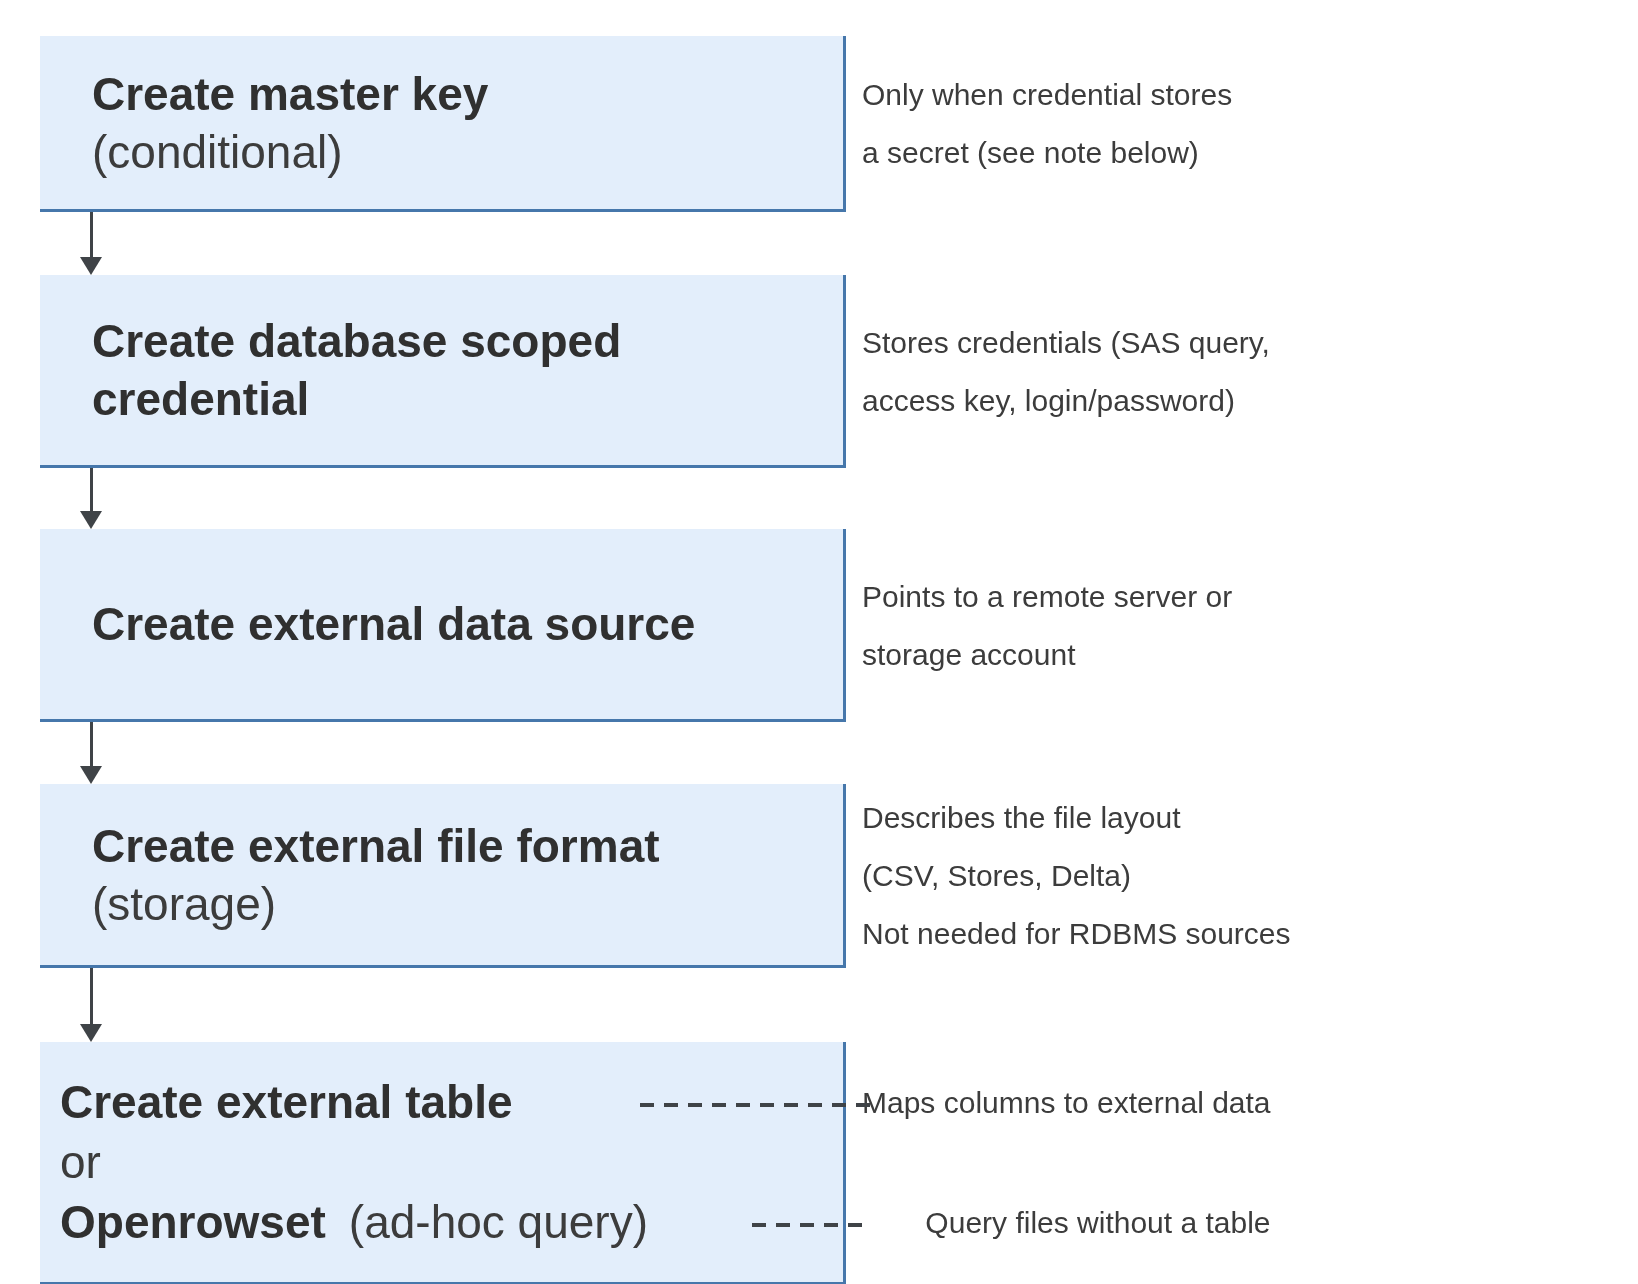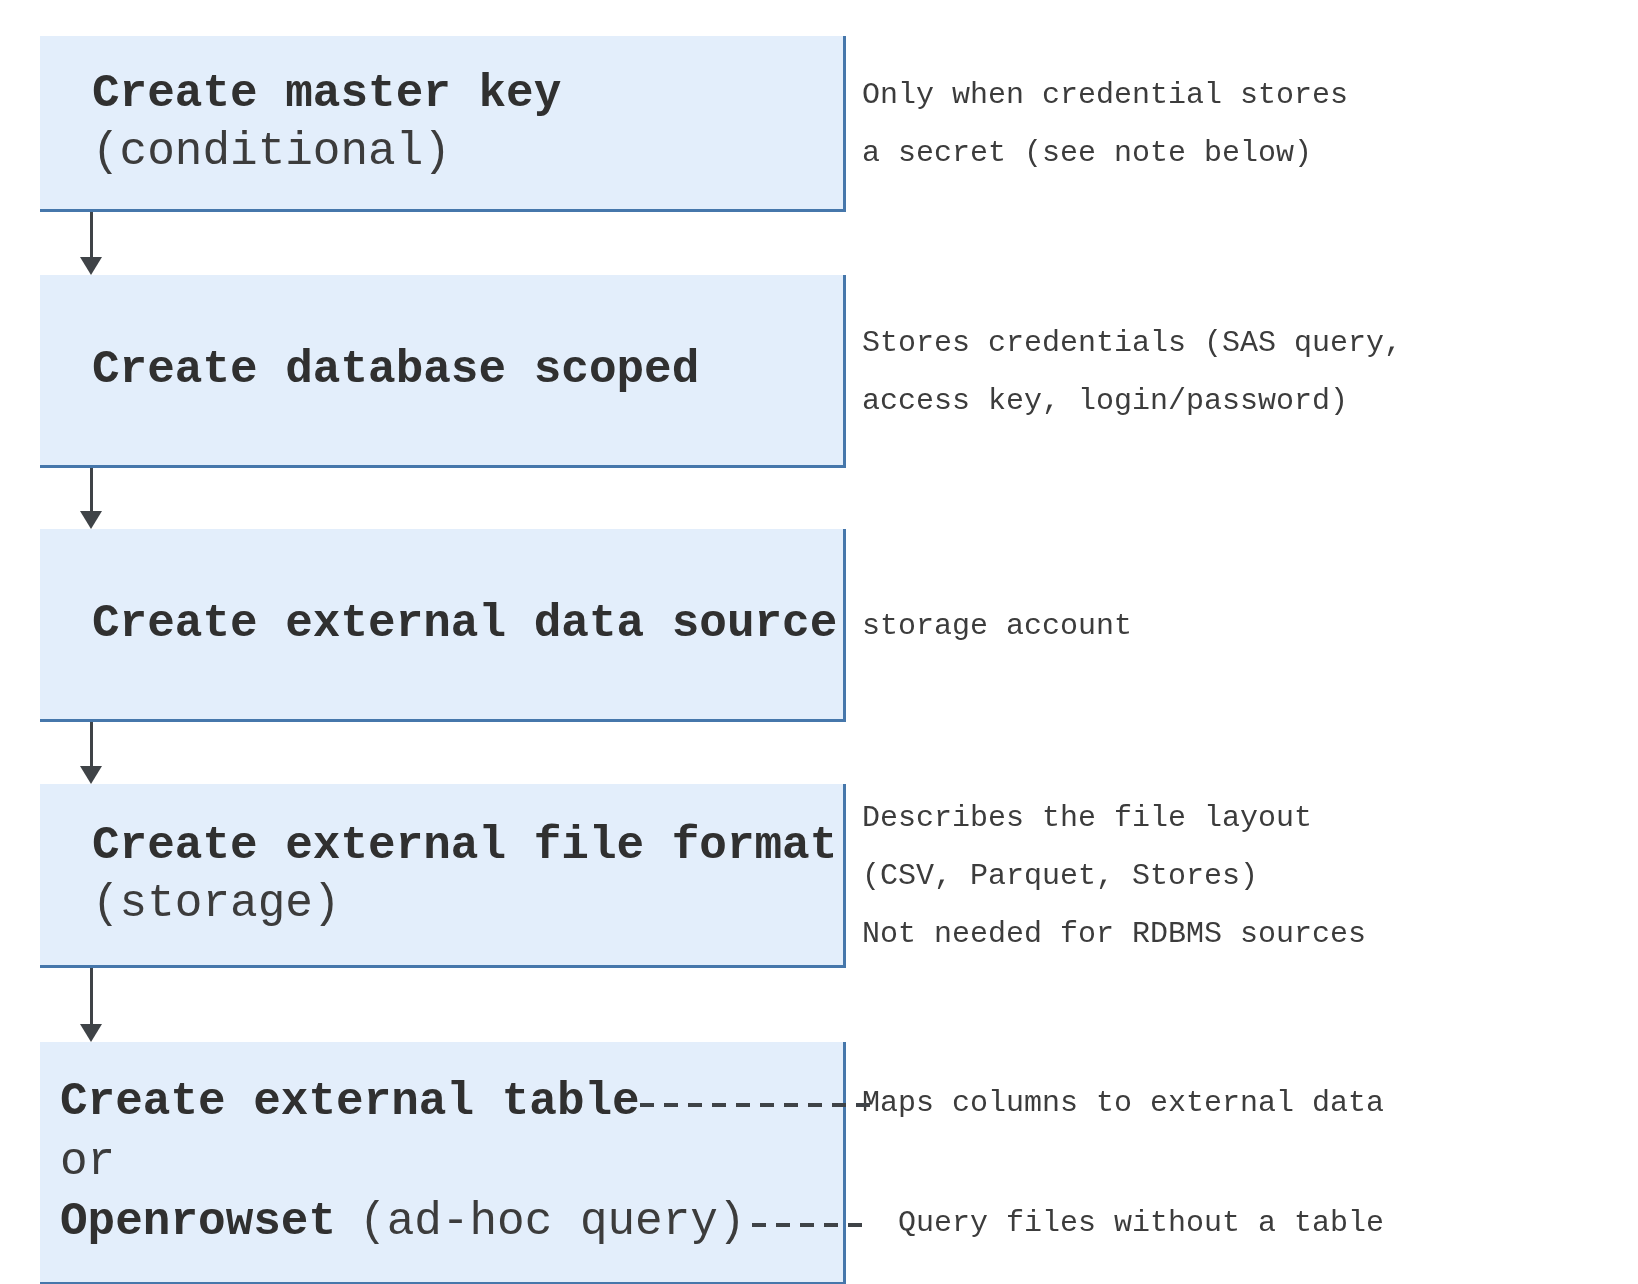--- a/index.html
+++ b/index.html
@@ -1,21 +1,21 @@
 <!DOCTYPE html>
 <html style="--background: #ffffff; --box-fill: #e3eefb; --box-border: #4677ab; --arrow: #3f4347; --text-bold: #303030; --text-regular: #3c3c3c;"><head>
 <meta charset="utf-8">
 <style>
   html, body { margin: 0; padding: 0; background: #ffffff; }
   .canvas {
     position: relative;
     width: 1638px;
     height: 1284px;
     background: var(--background, #ffffff);
-    font-family: Liberation Mono, monospace;
+    font-family: Liberation Sans, sans-serif;
     box-sizing: border-box;
     padding: 36px 0 0 40px;
     overflow: hidden;
   }
   .step-row { display: flex; position: relative; }
   .box {
     width: 806px;
     box-sizing: border-box;
     background: var(--box-fill, #e3eefb);
     border-right: 3px solid var(--box-border, #4677ab);
@@ -96,54 +96,56 @@
   </div>
 
   <div class="arrow-row g1">
     <div class="shaft"></div>
     <div class="head"></div>
   </div>
 
   <div class="step-row">
     <div class="box h177">
       <div class="line bold">Create database scoped</div>
+      <div class="line bold">credential</div>
     </div>
     <div class="annotation">
       <div class="line">Stores credentials (SAS query,</div>
       <div class="line">access key, login/password)</div>
     </div>
   </div>
 
   <div class="arrow-row g2">
     <div class="shaft"></div>
     <div class="head"></div>
   </div>
 
   <div class="step-row">
     <div class="box h177">
       <div class="line bold">Create external data source</div>
     </div>
     <div class="annotation">
+      <div class="line">Points to a remote server or</div>
       <div class="line">storage account</div>
     </div>
   </div>
 
   <div class="arrow-row g3">
     <div class="shaft"></div>
     <div class="head"></div>
   </div>
 
   <div class="step-row">
     <div class="box h178">
       <div class="line bold">Create external file format</div>
       <div class="line">(storage)</div>
     </div>
     <div class="annotation">
       <div class="line">Describes the file layout</div>
-      <div class="line">(CSV, Parquet, Stores)</div>
+      <div class="line">(CSV, Stores, Delta)</div>
       <div class="line">Not needed for RDBMS sources</div>
     </div>
   </div>
 
   <div class="arrow-row g4">
     <div class="shaft"></div>
     <div class="head"></div>
   </div>
 
   <div class="step-row">

